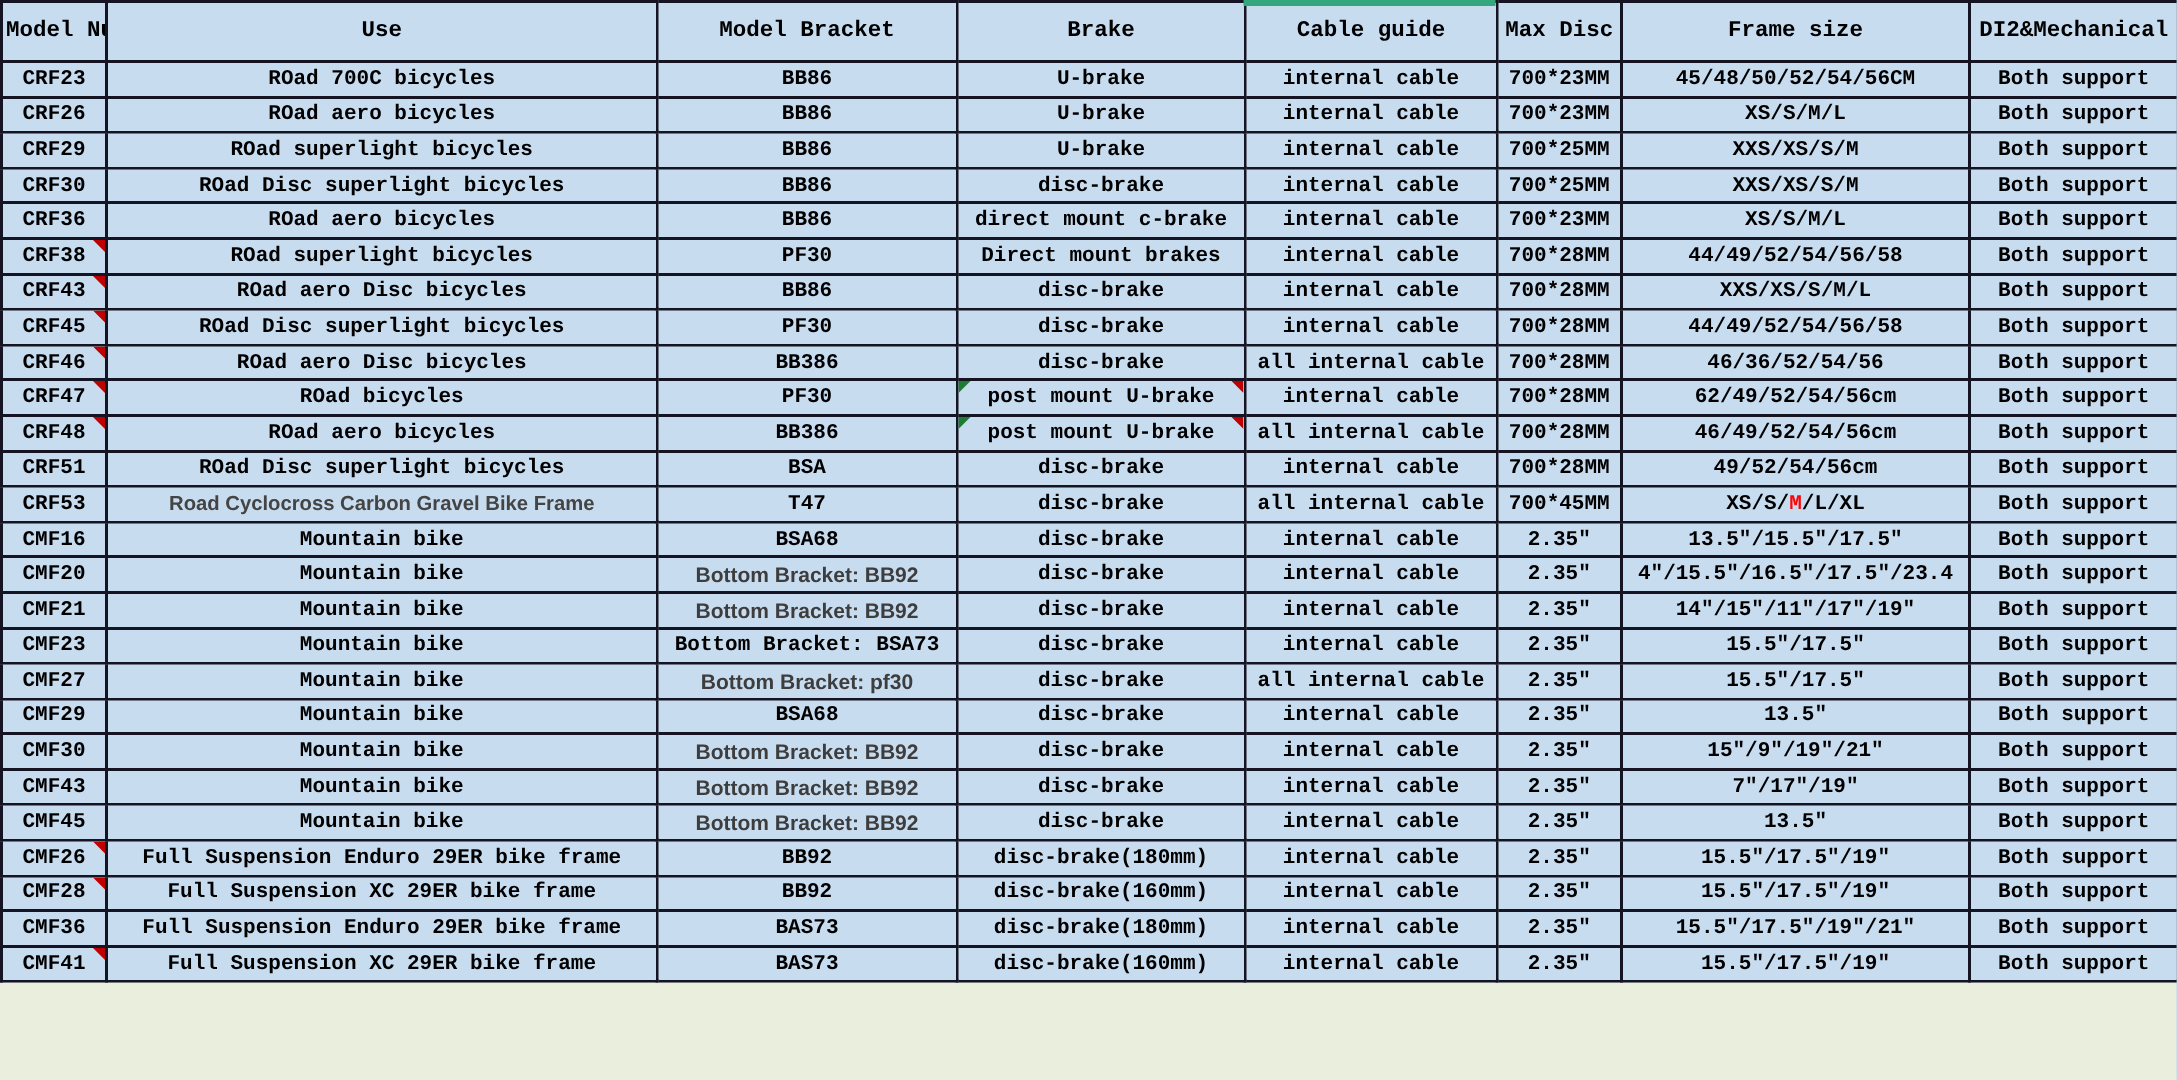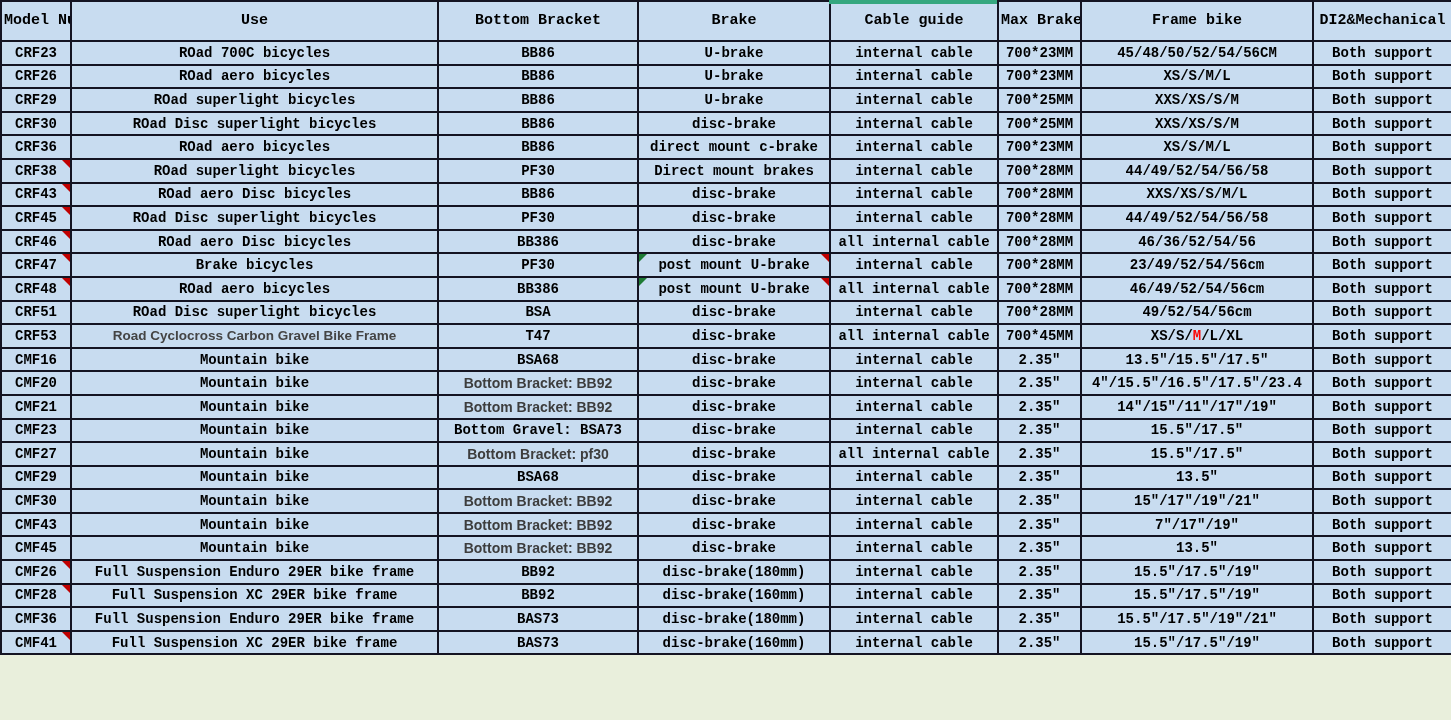--- a/index.html
+++ b/index.html
@@ -50,25 +50,25 @@
         <col class="col-brake">
       <col class="col-cable">
         <col class="col-tire">
         <col class="col-frame">
         <col class="col-di2">
     </colgroup>
     <thead>
       <tr id="header-row">
           <th class="c-model">Model Number</th>
           <th class="c-use">Use</th>
-          <th class="c-bb">Bottom Bracket</th>
+          <th class="c-bb">Model Bracket</th>
           <th class="c-brake">Brake</th>
           <th class="c-cable">Cable guide</th>
-          <th class="c-tire">Max Brake</th>
-          <th class="c-frame">Frame bike</th>
+          <th class="c-tire">Max Disc</th>
+          <th class="c-frame">Frame size</th>
           <th class="c-di2">DI2&amp;Mechanical</th>
         </tr>
     </thead>
     <tbody id="tbody">
         <tr>
           <td class="c-model"><span>CRF23</span></td>
           <td class="c-use"><span>ROad 700C bicycles</span></td>
           <td class="c-bb"><span>BB86</span></td>
           <td class="c-brake"><span>U-brake</span></td>
           <td class="c-cable"><span>internal cable</span></td>
@@ -151,26 +151,26 @@
           <td class="c-use"><span>ROad aero Disc bicycles</span></td>
           <td class="c-bb"><span>BB386</span></td>
           <td class="c-brake"><span>disc-brake</span></td>
           <td class="c-cable"><span>all internal cable</span></td>
           <td class="c-tire"><span>700*28MM</span></td>
           <td class="c-frame"><span>46/36/52/54/56</span></td>
           <td class="c-di2"><span>Both support</span></td>
         </tr>
         <tr>
           <td class="c-model"><span>CRF47</span><i class="tri tri-red"></i></td>
-          <td class="c-use"><span>Brake bicycles</span></td>
+          <td class="c-use"><span>ROad bicycles</span></td>
           <td class="c-bb"><span>PF30</span></td>
           <td class="c-brake"><span>post mount U-brake</span><i class="tri tri-green"></i><i class="tri tri-red"></i></td>
           <td class="c-cable"><span>internal cable</span></td>
           <td class="c-tire"><span>700*28MM</span></td>
-          <td class="c-frame"><span>23/49/52/54/56cm</span></td>
+          <td class="c-frame"><span>62/49/52/54/56cm</span></td>
           <td class="c-di2"><span>Both support</span></td>
         </tr>
         <tr>
           <td class="c-model"><span>CRF48</span><i class="tri tri-red"></i></td>
           <td class="c-use"><span>ROad aero bicycles</span></td>
           <td class="c-bb"><span>BB386</span></td>
           <td class="c-brake"><span>post mount U-brake</span><i class="tri tri-green"></i><i class="tri tri-red"></i></td>
           <td class="c-cable"><span>all internal cable</span></td>
           <td class="c-tire"><span>700*28MM</span></td>
           <td class="c-frame"><span>46/49/52/54/56cm</span></td>
@@ -222,21 +222,21 @@
           <td class="c-bb alt"><span>Bottom Bracket: BB92</span></td>
           <td class="c-brake"><span>disc-brake</span></td>
           <td class="c-cable"><span>internal cable</span></td>
           <td class="c-tire"><span>2.35″</span></td>
           <td class="c-frame"><span>14″/15″/11″/17″/19″</span></td>
           <td class="c-di2"><span>Both support</span></td>
         </tr>
         <tr>
           <td class="c-model"><span>CMF23</span></td>
           <td class="c-use"><span>Mountain bike</span></td>
-          <td class="c-bb"><span>Bottom Gravel: BSA73</span></td>
+          <td class="c-bb"><span>Bottom Bracket: BSA73</span></td>
           <td class="c-brake"><span>disc-brake</span></td>
           <td class="c-cable"><span>internal cable</span></td>
           <td class="c-tire"><span>2.35″</span></td>
           <td class="c-frame"><span>15.5″/17.5″</span></td>
           <td class="c-di2"><span>Both support</span></td>
         </tr>
         <tr>
           <td class="c-model"><span>CMF27</span></td>
           <td class="c-use"><span>Mountain bike</span></td>
           <td class="c-bb alt"><span>Bottom Bracket: pf30</span></td>
@@ -256,21 +256,21 @@
           <td class="c-frame"><span>13.5″</span></td>
           <td class="c-di2"><span>Both support</span></td>
         </tr>
         <tr>
           <td class="c-model"><span>CMF30</span></td>
           <td class="c-use"><span>Mountain bike</span></td>
           <td class="c-bb alt"><span>Bottom Bracket: BB92</span></td>
           <td class="c-brake"><span>disc-brake</span></td>
           <td class="c-cable"><span>internal cable</span></td>
           <td class="c-tire"><span>2.35″</span></td>
-          <td class="c-frame"><span>15″/17″/19″/21″</span></td>
+          <td class="c-frame"><span>15″/9″/19″/21″</span></td>
           <td class="c-di2"><span>Both support</span></td>
         </tr>
         <tr>
           <td class="c-model"><span>CMF43</span></td>
           <td class="c-use"><span>Mountain bike</span></td>
           <td class="c-bb alt"><span>Bottom Bracket: BB92</span></td>
           <td class="c-brake"><span>disc-brake</span></td>
           <td class="c-cable"><span>internal cable</span></td>
           <td class="c-tire"><span>2.35″</span></td>
           <td class="c-frame"><span>7″/17″/19″</span></td>

